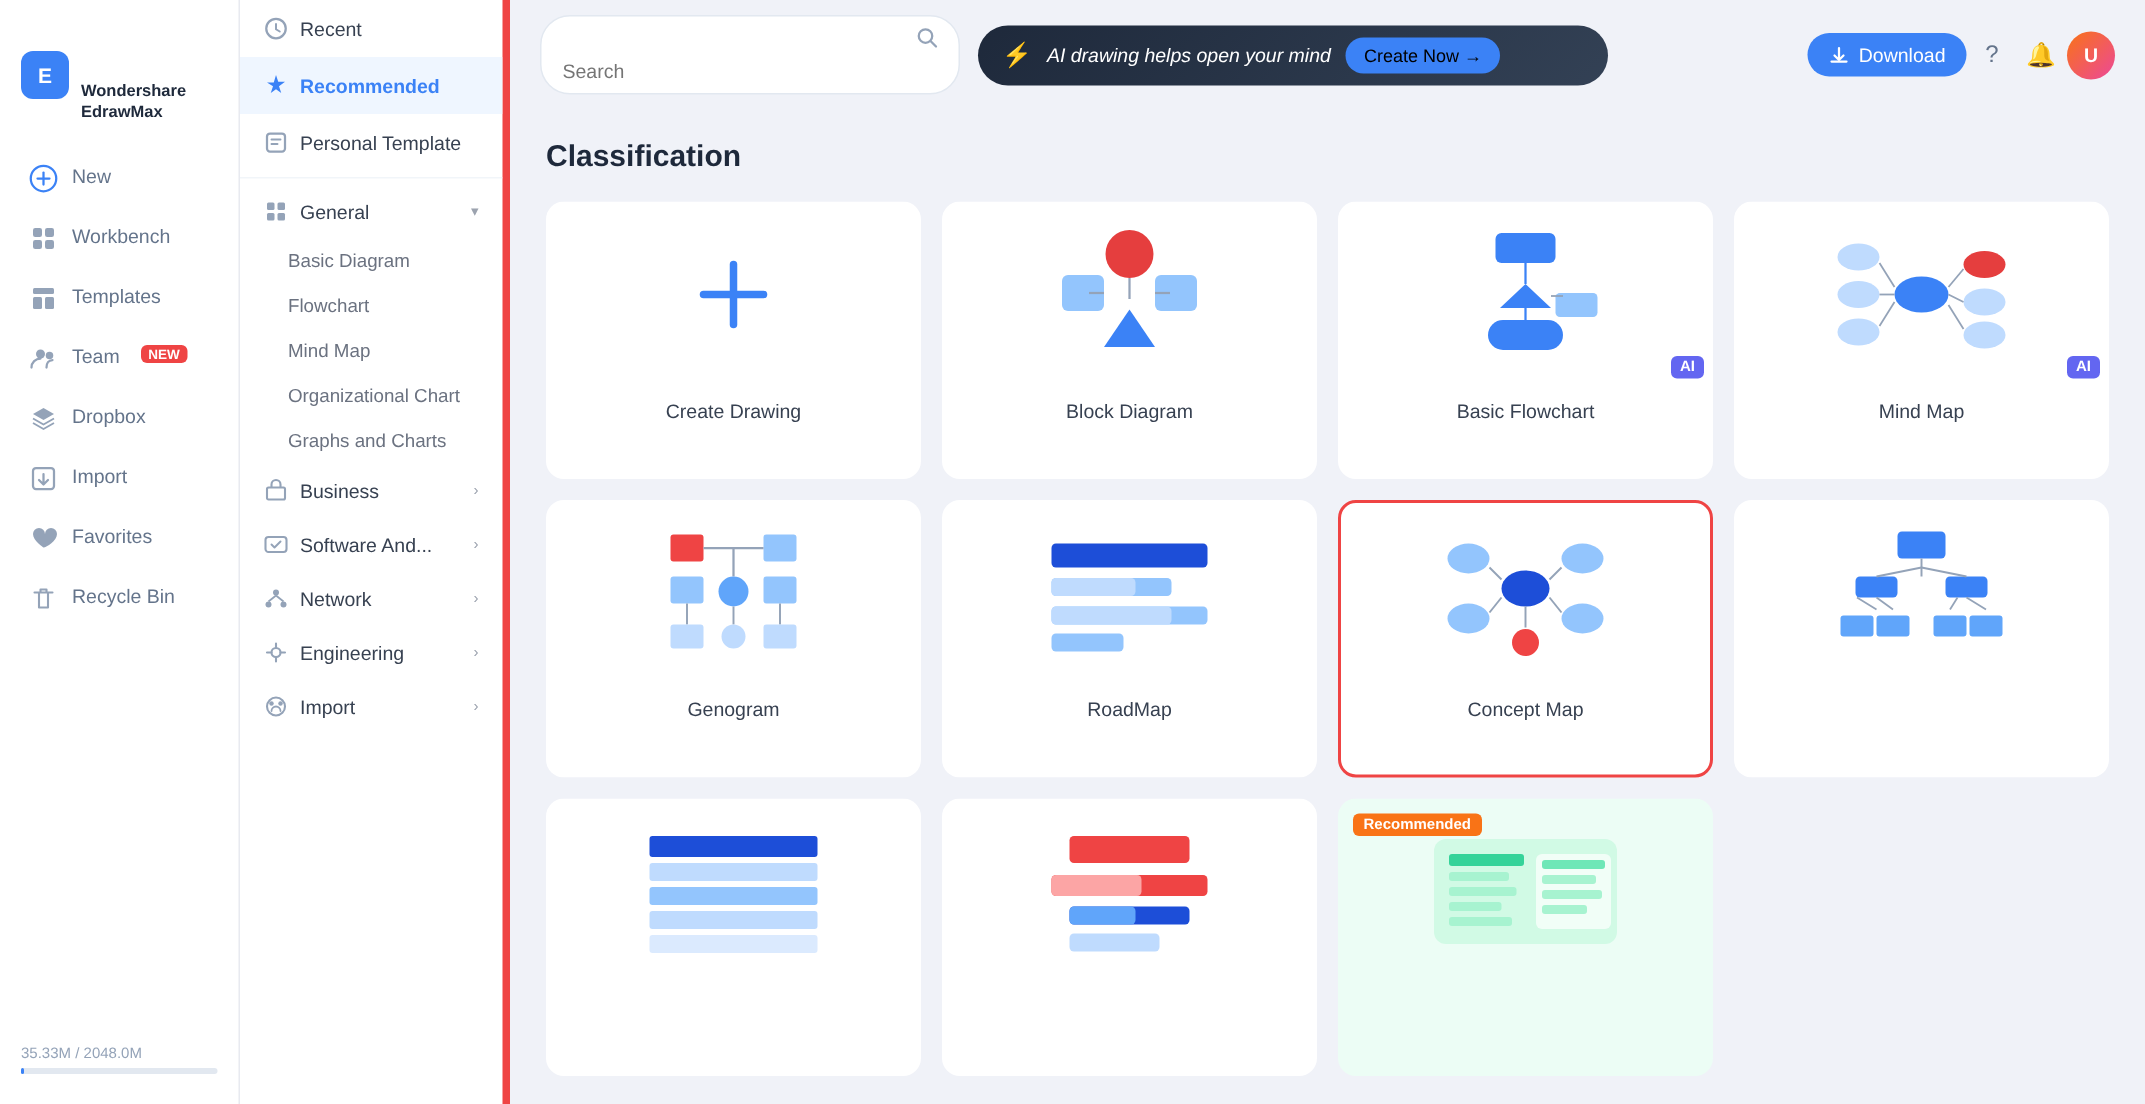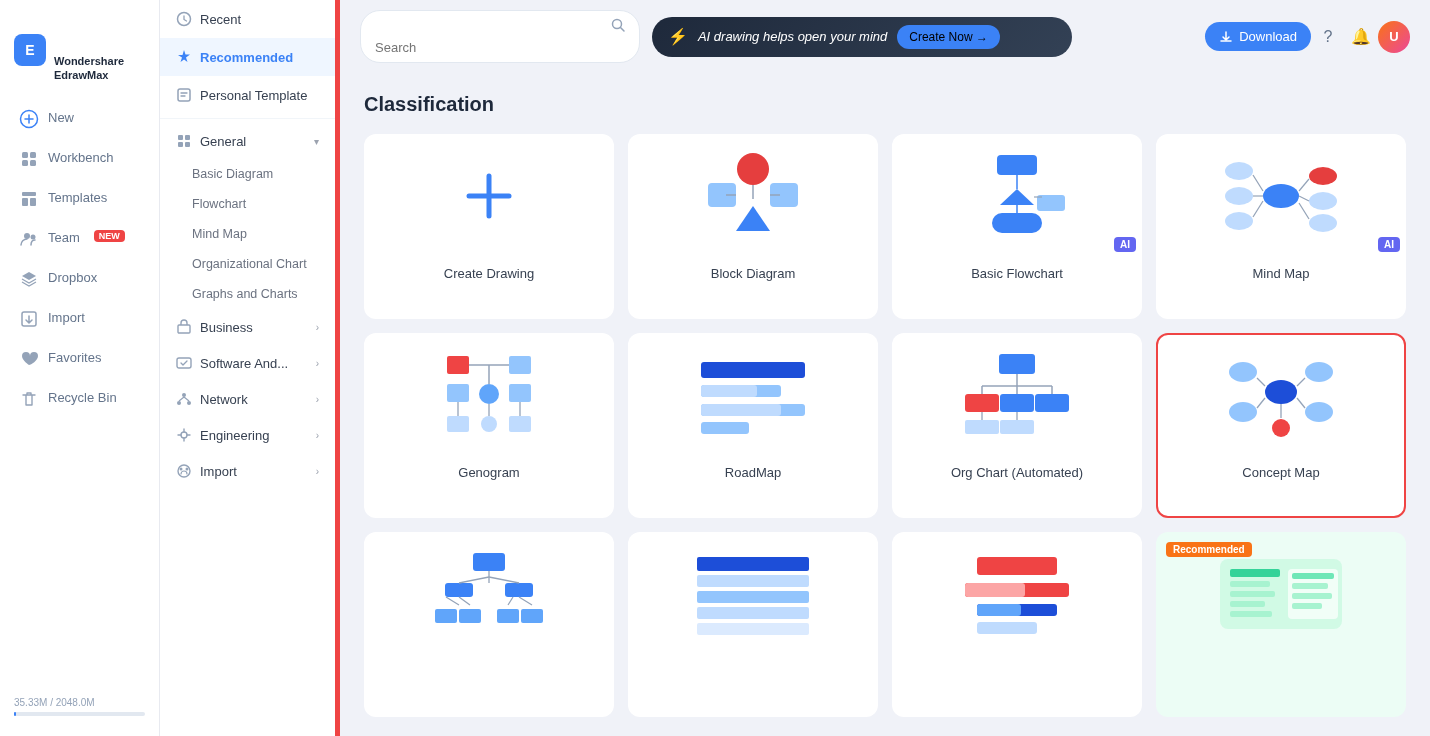--- a/index.html
+++ b/index.html
@@ -555,40 +555,20 @@
             <rect x="8" y="35" width="80" height="12" rx="3" fill="#93c5fd"></rect>
             <rect x="8" y="35" width="56" height="12" rx="3" fill="#bfdbfe"></rect>
             <rect x="8" y="54" width="104" height="12" rx="3" fill="#93c5fd"></rect>
             <rect x="8" y="54" width="80" height="12" rx="3" fill="#bfdbfe"></rect>
             <rect x="8" y="72" width="48" height="12" rx="3" fill="#93c5fd"></rect>
           </svg>
         </div>
         <span class="card-label">RoadMap</span>
       </div>
 
-      <div class="card">
-        <div class="card-visual">
-          <svg width="120" height="90" viewBox="0 0 120 90" fill="none">
-            <rect x="42" y="4" width="36" height="20" rx="3" fill="#3b82f6"></rect>
-            <line x1="60" y1="24" x2="60" y2="36" stroke="#94a3b8" stroke-width="1.5"></line>
-            <line x1="25" y1="36" x2="95" y2="36" stroke="#94a3b8" stroke-width="1.5"></line>
-            <line x1="25" y1="36" x2="25" y2="44" stroke="#94a3b8" stroke-width="1.5"></line>
-            <line x1="60" y1="36" x2="60" y2="44" stroke="#94a3b8" stroke-width="1.5"></line>
-            <line x1="95" y1="36" x2="95" y2="44" stroke="#94a3b8" stroke-width="1.5"></line>
-            <rect x="8" y="44" width="34" height="18" rx="3" fill="#ef4444"></rect>
-            <rect x="43" y="44" width="34" height="18" rx="3" fill="#3b82f6"></rect>
-            <rect x="78" y="44" width="34" height="18" rx="3" fill="#3b82f6"></rect>
-            <line x1="25" y1="62" x2="25" y2="70" stroke="#94a3b8" stroke-width="1.3"></line>
-            <line x1="60" y1="62" x2="60" y2="70" stroke="#94a3b8" stroke-width="1.3"></line>
-            <rect x="8" y="70" width="34" height="14" rx="2" fill="#bfdbfe"></rect>
-            <rect x="43" y="70" width="34" height="14" rx="2" fill="#bfdbfe"></rect>
-          </svg>
-        </div>
-        <span class="card-label">Org Chart (Automated)</span>
-      </div>
 
       <div class="card selected">
         <div class="card-visual">
           <svg width="120" height="90" viewBox="0 0 120 90" fill="none">
             <ellipse cx="60" cy="42" rx="16" ry="12" fill="#1d4ed8"></ellipse>
             <ellipse cx="22" cy="22" rx="14" ry="10" fill="#93c5fd"></ellipse>
             <ellipse cx="22" cy="62" rx="14" ry="10" fill="#93c5fd"></ellipse>
             <ellipse cx="98" cy="22" rx="14" ry="10" fill="#93c5fd"></ellipse>
             <ellipse cx="98" cy="62" rx="14" ry="10" fill="#93c5fd"></ellipse>
             <circle cx="60" cy="78" r="9" fill="#ef4444"></circle>

